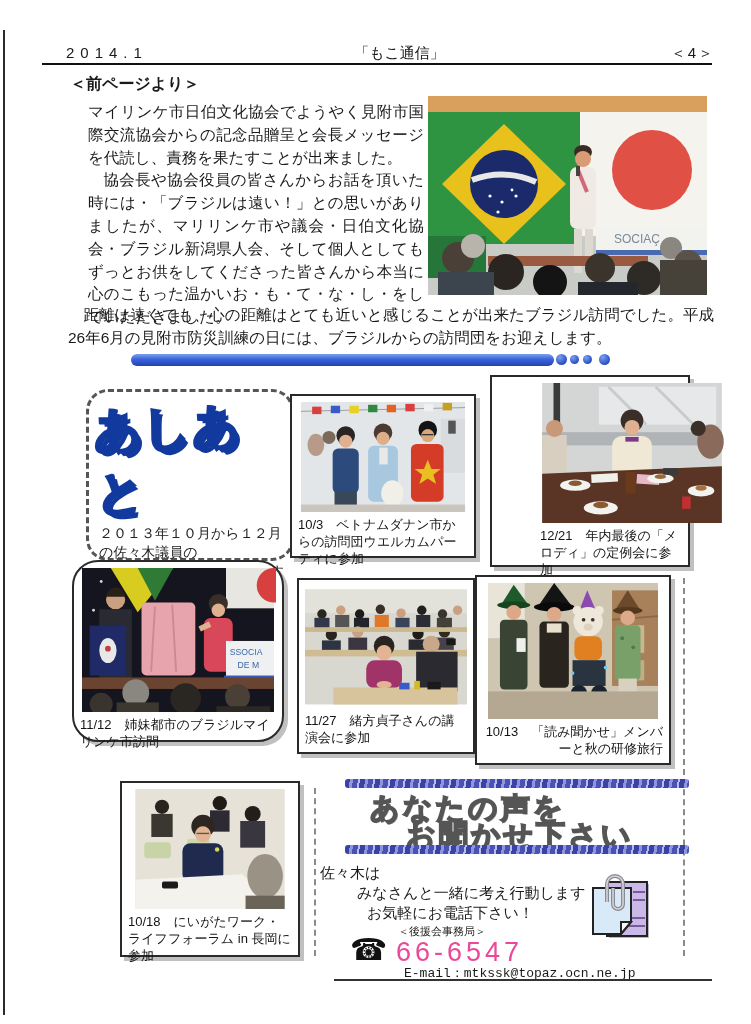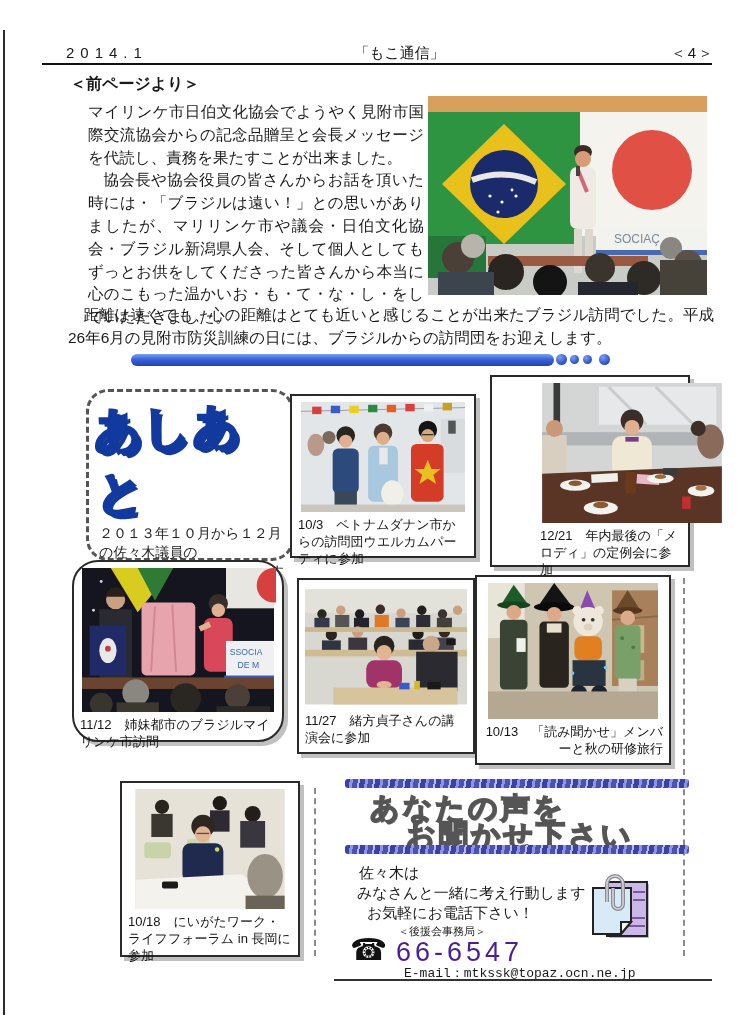--- a/index.html
+++ b/index.html
@@ -43,26 +43,26 @@
   .dash-left{left:314px;top:788px;height:168px;width:0;border-left:2px dashed #8a8a8a;}
   .dash-right{left:683px;top:578px;height:378px;width:0;border-left:2px dashed #8a8a8a;}
   .vbar{left:345px;width:344px;height:9px;border-radius:3px;
         background:repeating-linear-gradient(100deg,#3a42a8 0 5px,#8e96dc 5px 8px,#4a52b8 8px 13px,#b8bee8 13px 15px);}
   .vbar-top{top:779px;}
   .vbar-bot{top:845px;}
   .vtitle{font-size:29px;font-weight:bold;letter-spacing:3px;color:#fdfdfd;
           -webkit-text-stroke:1.6px #555;text-shadow:1px 1px 0 #9a9a9a;}
   .vtitle1{left:370px;top:789px;}
   .vtitle2{left:406px;top:816px;}
-  .v-intro1{left:359px;top:864px;font-size:15px;}
+  .v-intro1{left:320px;top:864px;font-size:15px;}
   .v-intro2{left:357px;top:884px;font-size:15px;}
   .v-intro3{left:367px;top:904px;font-size:15px;}
   .v-office{left:398px;top:924px;font-size:11px;}
   .v-phone-icon{left:350px;top:932px;font-size:30px;color:#111;}
-  .v-phone{left:396px;top:937px;font-size:27px;letter-spacing:4px;color:#4c1d95;}
+  .v-phone{left:396px;top:937px;font-size:27px;letter-spacing:4px;color:#ec4899;}
   .v-email{left:404px;top:964px;font-size:13px;font-family:"Liberation Mono","DejaVu Sans Mono",monospace;text-align:right;}
   .v-rule{left:334px;top:979px;width:378px;height:2px;background:#333;}
 </style>
 </head>
 <body>
 
 <div id="page">
 
   <div class="abs edge-left"></div>
 

